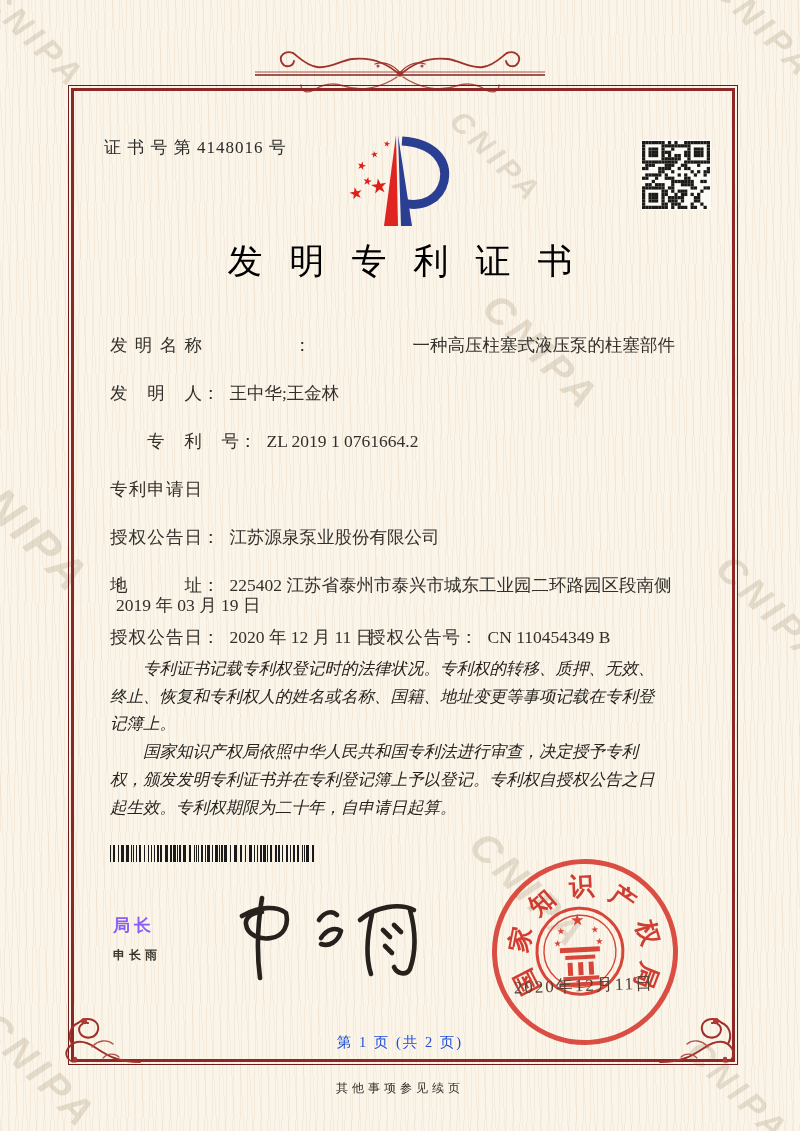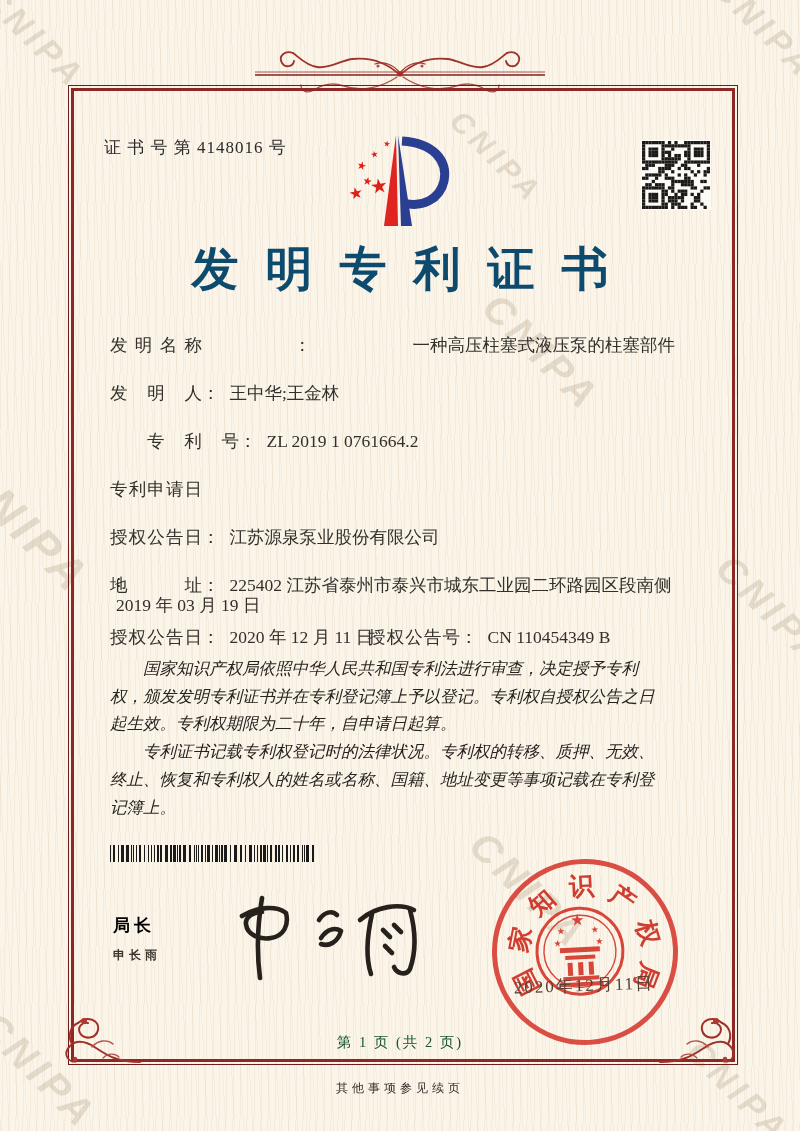--- a/index.html
+++ b/index.html
@@ -17,50 +17,50 @@
       transform:rotate(45deg);letter-spacing:5px;white-space:nowrap;user-select:none;}
   
   .frame{position:absolute;left:68px;top:85px;width:668px;height:978px;
          border:1px solid #6f1d1c;z-index:2;}
   .frame::after{content:"";position:absolute;inset:2px;border:3px solid #8e2826;}
   
   .cert-no{left:104px;top:136px;font-size:17px;letter-spacing:1px;z-index:3;}
   .logo{left:338px;top:128px;z-index:3;}
   .qr{left:641px;top:140px;z-index:3;background:#fdfbf6;padding:1px;}
   .title-wrap{left:0;top:238px;width:800px;display:flex;justify-content:center;z-index:3;}
-  .title-text{font-size:47px;font-weight:700;letter-spacing:27px;margin-right:-27px;color:#0c4a6e;}
+  .title-text{font-size:35px;font-weight:400;letter-spacing:27px;margin-right:-27px;color:#000000;}
   
   .frow{position:absolute;left:110px;width:565px;display:flex;align-items:flex-start;
         font-size:17.5px;line-height:1.35;z-index:3;color:#33302c;}
   .flabel{display:inline-block;width:92px;text-align:justify;text-align-last:justify;flex:0 0 92px;}
   .fcolon{flex:0 0 auto;padding:0 4px 0 0;}
   .fvalue{display:inline-block;max-width:452px;margin-left:6px;}
   .g2{position:absolute;left:258px;top:0;display:flex;}
   
   .paras{position:absolute;left:110px;top:655px;width:558px;z-index:3;
          font-size:16.5px;line-height:1.68;font-style:italic;color:#26231f;}
   .paras p{margin:0;text-indent:2em;}
   
   .barcode{left:110px;top:845px;z-index:3;}
   
   .officer-title{left:113px;top:914px;font-size:17px;font-weight:700;letter-spacing:4px;z-index:3;
-                 font-family:"Liberation Sans","DejaVu Sans",sans-serif;color:#000000;}
+                 font-family:"Liberation Sans","DejaVu Sans",sans-serif;color:#8b5cf6;}
   .officer-name{left:113px;top:947px;font-size:12px;font-weight:700;letter-spacing:4px;z-index:3;
                 font-family:"Liberation Sans","DejaVu Sans",sans-serif;color:#3a362f;}
   .signature{left:222px;top:876px;z-index:3;}
   
   .seal{position:absolute;left:492px;top:859px;width:186px;height:186px;z-index:4;transform:rotate(-3deg);}
   .seal-ring{position:absolute;inset:0;border:5px solid rgba(211,48,38,.85);border-radius:50%;}
   .seal-char{position:absolute;left:50%;top:50%;font-size:25px;font-weight:700;
              color:rgba(205,44,33,.92);font-family:"Liberation Serif","DejaVu Serif",serif;}
   .seal-emblem{position:absolute;left:36px;top:44px;opacity:.92;}
   .seal-date{position:absolute;left:488px;top:974px;width:192px;text-align:center;z-index:5;
              font-size:17px;color:#504134;letter-spacing:2px;transform:rotate(-2deg);}
   
-  .page-num{left:0;top:1033px;width:800px;text-align:center;font-size:14.5px;letter-spacing:2px;z-index:3;color:#14532d;}
+  .page-num{left:0;top:1033px;width:800px;text-align:center;font-size:14.5px;letter-spacing:2px;z-index:3;color:#1d4ed8;}
   .cont-note{left:0;top:1080px;width:800px;text-align:center;font-size:12px;letter-spacing:4px;z-index:3;color:#33302b;}
   .orn-top{left:255px;top:44px;z-index:2;}
   .orn-corner{z-index:3;}
 </style>
 </head>
 <body>
 
 <div class="page">
 
   <span class="wm" style="left:-30px;top:18px;font-size:34px;">CNIPA</span>
@@ -415,22 +415,22 @@
       <span class="fcolon">：</span>
       <span class="fvalue">2020 年 12 月 11 日</span>
     <span class="g2">
       <span class="flabel">授权公告号</span>
         <span class="fcolon">：</span>
         <span class="fvalue">CN 110454349 B</span>
     </span>
   </div>
 
   <div class="paras">
+    <p>专利证书记载专利权登记时的法律状况。专利权的转移、质押、无效、终止、恢复和专利权人的姓名或名称、国籍、地址变更等事项记载在专利登记簿上。</p>
     <p>国家知识产权局依照中华人民共和国专利法进行审查，决定授予专利权，颁发发明专利证书并在专利登记簿上予以登记。专利权自授权公告之日起生效。专利权期限为二十年，自申请日起算。</p>
-    <p>专利证书记载专利权登记时的法律状况。专利权的转移、质押、无效、终止、恢复和专利权人的姓名或名称、国籍、地址变更等事项记载在专利登记簿上。</p>
   </div>
 
   <svg class="abs barcode" id="barcode-svg" width="205" height="17" viewBox="0 0 205 17">
       <rect x="0" y="0" width="1" height="17" fill="#1a1a1a"></rect>
       <rect x="3" y="0" width="2" height="17" fill="#1a1a1a"></rect>
       <rect x="8" y="0" width="1" height="17" fill="#1a1a1a"></rect>
       <rect x="11" y="0" width="3" height="17" fill="#1a1a1a"></rect>
       <rect x="16" y="0" width="3" height="17" fill="#1a1a1a"></rect>
       <rect x="21" y="0" width="1" height="17" fill="#1a1a1a"></rect>
       <rect x="23" y="0" width="1" height="17" fill="#1a1a1a"></rect>

